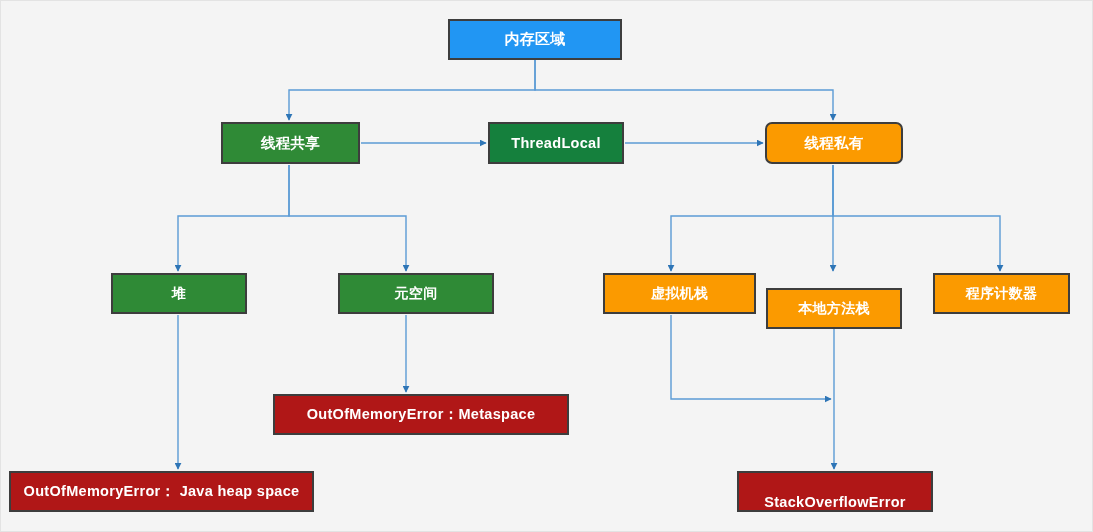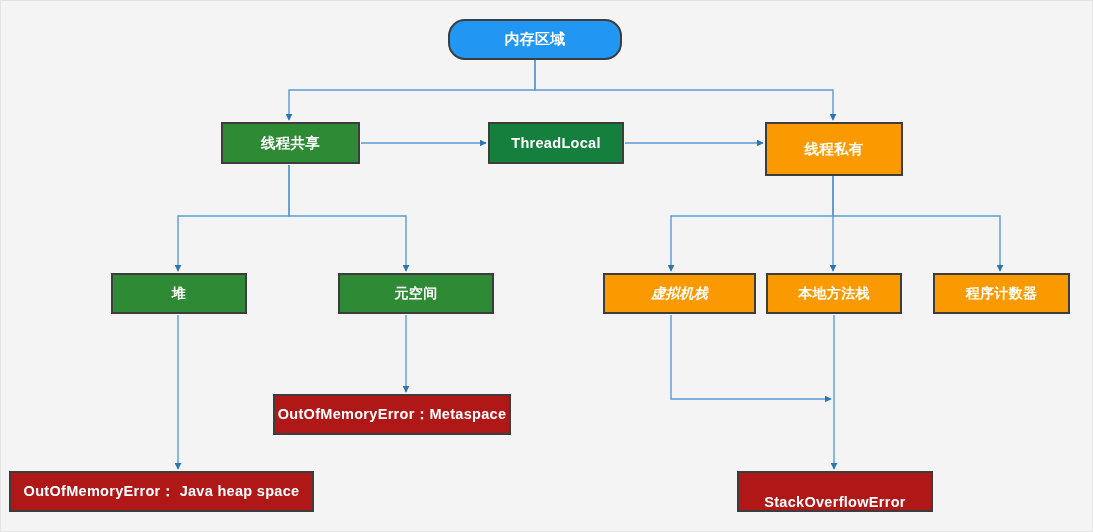--- a/index.html
+++ b/index.html
@@ -38,21 +38,21 @@
     text-align: center;
     white-space: nowrap;
     z-index: 2;
   }
   .node.blue   { background: #2196f3; }
   .node.dgreen { background: #2f8a36; }
   .node.lgreen { background: #15803d; }
   .node.orange { background: #fb9a00; }
   .node.red    { background: #b01717; }
 
-  .fs-root  { font-size: 15px; border-radius: 17px; }
+  .fs-root  { font-size: 15px; }
   .fs-mid   { font-size: 14.5px; }
   .fs-leaf  { font-size: 14px; }
   .fs-err   { font-size: 14.5px; }
 </style>
 </head>
 <body>
 
 <div id="canvas">
   <svg id="edges" viewBox="0 0 1093 532" width="1093" height="532" xmlns="http://www.w3.org/2000/svg">
     <defs>
@@ -79,39 +79,39 @@
   <div id="node-layer">
       <div class="node blue fs-root" style="left: 447px; top: 18px; width: 174px; height: 41px;">
         <span>内存区域</span>
       </div>
       <div class="node dgreen fs-mid" style="left: 220px; top: 121px; width: 139px; height: 42px; align-items: center;">
         <span>线程共享</span>
       </div>
       <div class="node lgreen fs-mid" style="left: 487px; top: 121px; width: 136px; height: 42px;">
         <span>ThreadLocal</span>
       </div>
-      <div class="node orange fs-mid" style="left: 764px; top: 121px; width: 138px; height: 54px;">
+      <div class="node orange fs-mid" style="left: 764px; top: 121px; width: 138px; height: 42px; border-radius: 7px;">
         <span>线程私有</span>
       </div>
       <div class="node dgreen fs-leaf" style="left: 110px; top: 272px; width: 136px; height: 41px;">
         <span>堆</span>
       </div>
       <div class="node dgreen fs-leaf" style="left: 337px; top: 272px; width: 156px; height: 41px;">
         <span>元空间</span>
       </div>
-      <div class="node orange fs-leaf" style="left: 602px; top: 272px; width: 153px; height: 41px; font-style: italic;">
+      <div class="node orange fs-leaf" style="left: 602px; top: 272px; width: 153px; height: 41px;">
         <span>虚拟机栈</span>
       </div>
-      <div class="node orange fs-leaf" style="left: 765px; top: 272px; width: 136px; height: 41px;">
+      <div class="node orange fs-leaf" style="left: 765px; top: 287px; width: 136px; height: 41px;">
         <span>本地方法栈</span>
       </div>
       <div class="node orange fs-leaf" style="left: 932px; top: 272px; width: 137px; height: 41px;">
         <span>程序计数器</span>
       </div>
-      <div class="node red fs-err" style="left: 272px; top: 393px; width: 238px; height: 41px;">
+      <div class="node red fs-err" style="left: 272px; top: 393px; width: 296px; height: 41px;">
         <span>OutOfMemoryError：Metaspace</span>
       </div>
       <div class="node red fs-err" style="left: 8px; top: 470px; width: 305px; height: 41px;">
         <span>OutOfMemoryError： Java heap space</span>
       </div>
       <div class="node red fs-err" style="left: 736px; top: 470px; width: 196px; height: 41px; align-items: flex-end;">
         <span>StackOverflowError</span>
       </div>
     </div>
 </div>

